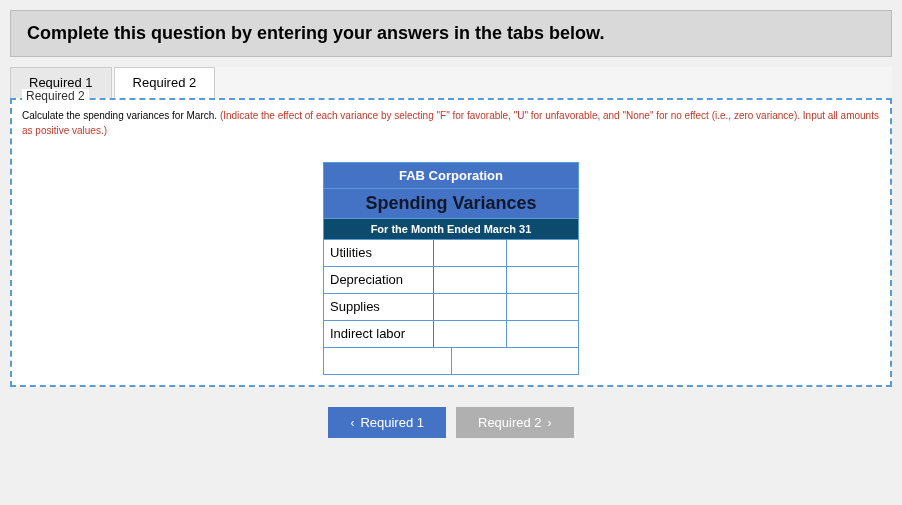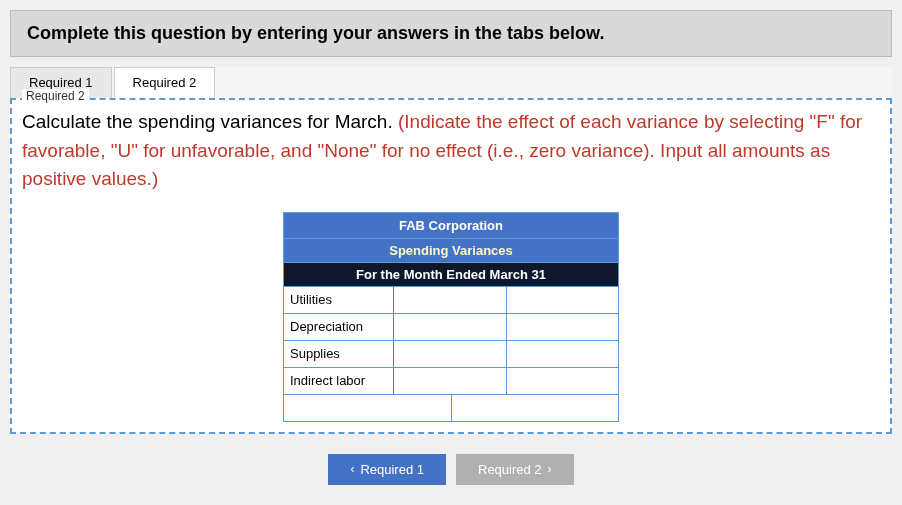--- a/index.html
+++ b/index.html
@@ -68,63 +68,63 @@
       top: -11px;
       left: 10px;
       background: #fff;
       padding: 0 4px;
       font-size: 12px;
       color: #333;
       border-top: none;
     }
 
     .instructions-text {
-      font-size: 19px;
-      margin-bottom: 18px;
+      font-size: 10px;
+      margin-bottom: 24px;
       line-height: 1.5;
     }
     .instructions-text .black-part {
       color: #000;
     }
     .instructions-text .red-part {
       color: #c0392b;
     }
 
     .table-container {
-      width: 336px;
+      width: 256px;
       border: 1px solid #5b9bd5;
       margin: 0 auto;
     }
 
     .table-header {
       background: #4472c4;
       color: #fff;
       text-align: center;
       padding: 5px 4px;
       font-size: 13px;
       font-weight: bold;
       border-bottom: 1px solid #5b9bd5;
     }
 
     .table-subheader {
       background: #4472c4;
-      color: #fef9c3;
+      color: #0f172a;
       text-align: center;
       padding: 4px;
-      font-size: 13px;
+      font-size: 18px;
       font-weight: bold;
       border-bottom: 1px solid #5b9bd5;
     }
 
     .table-date-header {
-      background: #0f172a;
+      background: #0c4a6e;
       color: #fff;
       text-align: center;
       padding: 4px;
-      font-size: 13px;
+      font-size: 11px;
       font-weight: bold;
       border-bottom: 1px solid #5b9bd5;
     }
 
     .data-row {
       display: flex;
       border-bottom: 1px solid #5b9bd5;
       background: #fff;
     }
 

